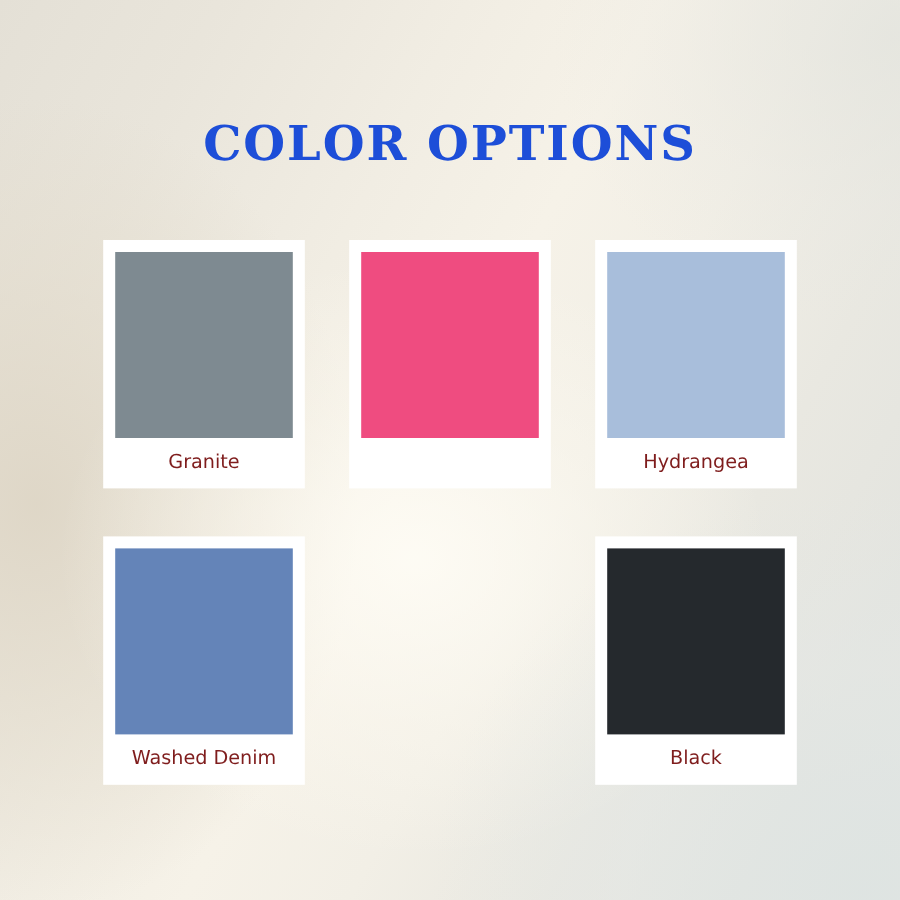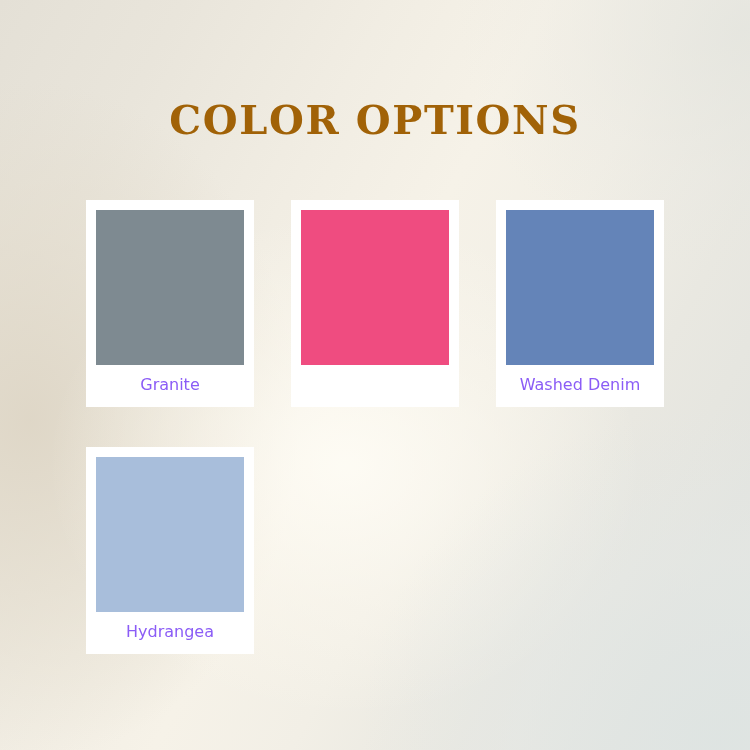--- a/index.html
+++ b/index.html
@@ -76,21 +76,21 @@
   .title {
     position: absolute;
     top: 96px;
     left: 0;
     width: 750px;
     text-align: center;
     font-family: "DejaVu Serif", serif;
     font-weight: bold;
     font-size: 40px;
     letter-spacing: 1.6px;
-    color: #a16207;
+    color: #1d4ed8;
     white-space: nowrap;
   }
 
   .grid {
     position: absolute;
     top: 200px;
     left: 86px;
     width: 578px;
     display: grid;
     grid-template-columns: 168px 168px 168px;
@@ -121,21 +121,21 @@
   .swatch-label {
     flex: 1 1 auto;
     display: flex;
     align-items: center;
     justify-content: center;
     text-align: center;
     width: 100%;
     font-family: "DejaVu Sans", sans-serif;
     font-size: 16px;
     line-height: 24px;
-    color: #8b5cf6;
+    color: #7f1d1d;
     padding: 2px 0 4px 0;
     box-sizing: border-box;
   }
 </style>
 </head>
 <body>
 
 <div class="canvas">
 
   <div class="bg-base"></div>
@@ -151,26 +151,30 @@
     <div class="card">
       <div class="swatch" style="background-color: rgb(126, 138, 145);"></div>
       <div class="swatch-label">Granite</div>
     </div>
 
     <div class="card">
       <div class="swatch" style="background-color: rgb(239, 76, 128);"></div>
     </div>
 
     <div class="card">
+      <div class="swatch" style="background-color: rgb(168, 190, 219);"></div>
+      <div class="swatch-label">Hydrangea</div>
+    </div>
+
+    <div class="card">
       <div class="swatch" style="background-color: rgb(100, 132, 184);"></div>
       <div class="swatch-label">Washed Denim</div>
     </div>
 
-    <div class="card">
-      <div class="swatch" style="background-color: rgb(168, 190, 219);"></div>
-      <div class="swatch-label">Hydrangea</div>
-    </div>
-
     <div class="card empty"></div>
 
+    <div class="card">
+      <div class="swatch" style="background-color: rgb(37, 41, 45);"></div>
+      <div class="swatch-label">Black</div>
+    </div>
   </div>
 
 </div>
 
 </body></html>

